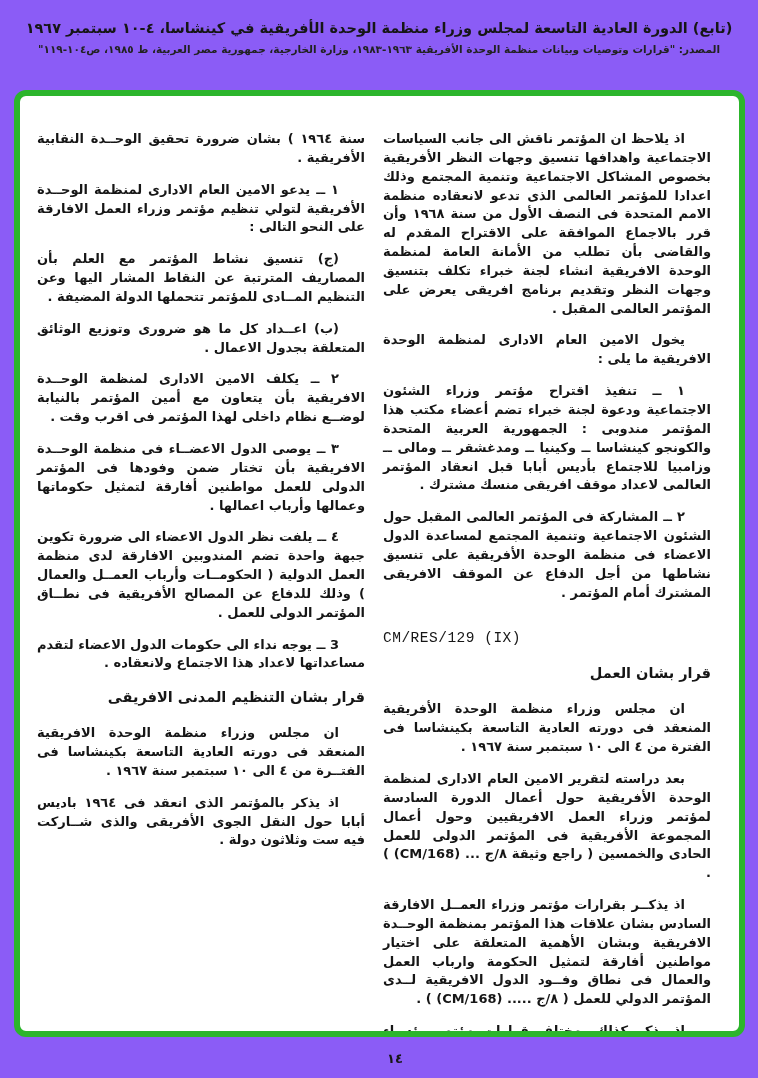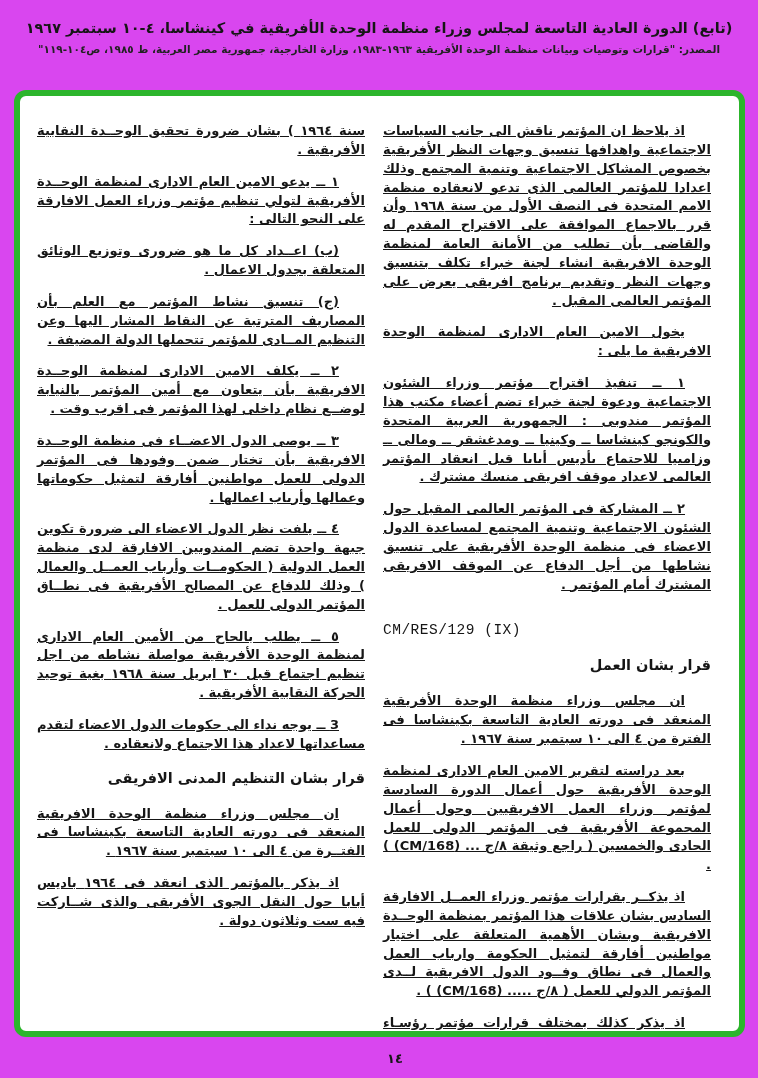--- a/index.html
+++ b/index.html
@@ -10,21 +10,21 @@
     height: 1078px;
     font-family: "DejaVu Sans", sans-serif;
     color: #161616;
     position: relative;
     overflow: hidden;
   }
   .page {
     position: relative;
     width: 758px;
     height: 1078px;
-    background: #d946ef;
+    background: #8b5cf6;
   }
   
   .header {
     direction: rtl;
     text-align: center;
     padding-top: 20px;
   }
   .header-title {
     font-size: 14.5px;
     font-weight: bold;
@@ -59,23 +59,22 @@
   .col {
     width: 328px;
     flex: 0 0 328px;
     direction: rtl;
     text-align: justify;
     font-size: 13px;
     line-height: 1.45;
     font-weight: bold;
   }
   .para {
-    margin: 0 0 13px 0;
+    margin: 8px 0 13px 0;
     text-indent: 26px;
-    text-decoration: underline;
   }
   .para.no-indent { text-indent: 0; }
   .ref {
     direction: ltr;
     text-align: left;
     font-family: Liberation Mono, monospace;
     font-size: 14.5px;
     font-weight: normal;
     letter-spacing: 0.5px;
     margin: 26px 0 10px 0;
@@ -120,26 +119,25 @@
         <div class="res-heading">قرار بشان العمل</div>
         <p class="para">ان مجلس وزراء منظمة الوحدة الأفريقية المنعقد فى دورته العادية التاسعة بكينشاسا فى الفترة من ٤ الى ١٠ سبتمبر سنة ١٩٦٧ .</p>
         <p class="para">بعد دراسته لتقرير الامين العام الادارى لمنظمة الوحدة الأفريقية حول أعمال الدورة السادسة لمؤتمر وزراء العمل الافريقيين وحول أعمال المجموعة الأفريقية فى المؤتمر الدولى للعمل الحادى والخمسين ( راجع وثيقة ٨/ج ... (CM/168) ) .</p>
         <p class="para">اذ يذكــر بقرارات مؤتمر وزراء العمــل الافارقة السادس بشان علاقات هذا المؤتمر بمنظمة الوحــدة الافريقية وبشان الأهمية المتعلقة على اختيار مواطنين أفارقة لتمثيل الحكومة وارباب العمل والعمال فى نطاق وفــود الدول الافريقية لــدى المؤتمر الدولي للعمل ( ٨/ج ..... (CM/168) ) .</p>
         <p class="para">اذ يذكر كذلك بمختلف قرارات مؤتمر رؤسـاء الدول والحكومات ( القاهرة ــ يوليو سنة ١٩٦٤ ــ اكــرا أكتوبر سنة ١٩٦٥ ) ومجلس الوزراء ( لاجوس فبراير</p>
       </div>
 
       <div class="col">
         <p class="para no-indent">سنة ١٩٦٤ ) بشان ضرورة تحقيق الوحــدة النقابية الأفريقية .</p>
         <p class="para">١ ــ يدعو الامين العام الادارى لمنظمة الوحــدة الأفريقية لتولي تنظيم مؤتمر وزراء العمل الافارقة على النحو التالى :</p>
+        <p class="para">(ج) تنسيق نشاط المؤتمر مع العلم بأن المصاريف المترتبة عن النقاط المشار اليها وعن التنظيم المــادى للمؤتمر تتحملها الدولة المضيفة .</p>
         <p class="para">(ب) اعــداد كل ما هو ضرورى وتوزيع الوثائق المتعلقة بجدول الاعمال .</p>
-        <p class="para">(ج) تنسيق نشاط المؤتمر مع العلم بأن المصاريف المترتبة عن النقاط المشار اليها وعن التنظيم المــادى للمؤتمر تتحملها الدولة المضيفة .</p>
         <p class="para">٢ ــ يكلف الامين الادارى لمنظمة الوحــدة الافريقية بأن يتعاون مع أمين المؤتمر بالنيابة لوضــع نظام داخلى لهذا المؤتمر فى اقرب وقت .</p>
         <p class="para">٣ ــ يوصى الدول الاعضــاء فى منظمة الوحــدة الافريقية بأن تختار ضمن وفودها فى المؤتمر الدولى للعمل مواطنين أفارقة لتمثيل حكوماتها وعمالها وأرباب اعمالها .</p>
         <p class="para">٤ ــ يلفت نظر الدول الاعضاء الى ضرورة تكوين جبهة واحدة تضم المندوبين الافارقة لدى منظمة العمل الدولية ( الحكومــات وأرباب العمــل والعمال ) وذلك للدفاع عن المصالح الأفريقية فى نطــاق المؤتمر الدولى للعمل .</p>
-        <p class="para">٥ ــ يطلب بالحاح من الأمين العام الادارى لمنظمة الوحدة الأفريقية مواصلة نشاطه من اجل تنظيم اجتماع قبل ٣٠ ابريل سنة ١٩٦٨ بغية توحيد الحركة النقابية الأفريقية .</p>
         <p class="para">3 ــ يوجه نداء الى حكومات الدول الاعضاء لتقدم مساعداتها لاعداد هذا الاجتماع ولانعقاده .</p>
         <div class="res-heading">قرار بشان التنظيم المدنى الافريقى</div>
         <p class="para">ان مجلس وزراء منظمة الوحدة الافريقية المنعقد فى دورته العادية التاسعة بكينشاسا فى الفتــرة من ٤ الى ١٠ سبتمبر سنة ١٩٦٧ .</p>
         <p class="para">اذ يذكر بالمؤتمر الذى انعقد فى ١٩٦٤ باديس أبابا حول النقل الجوى الأفريقى والذى شــاركت فيه ست وثلاثون دولة .</p>
       </div>
 
     </div>
   </div>
 
   <div class="page-number">١٤</div>

